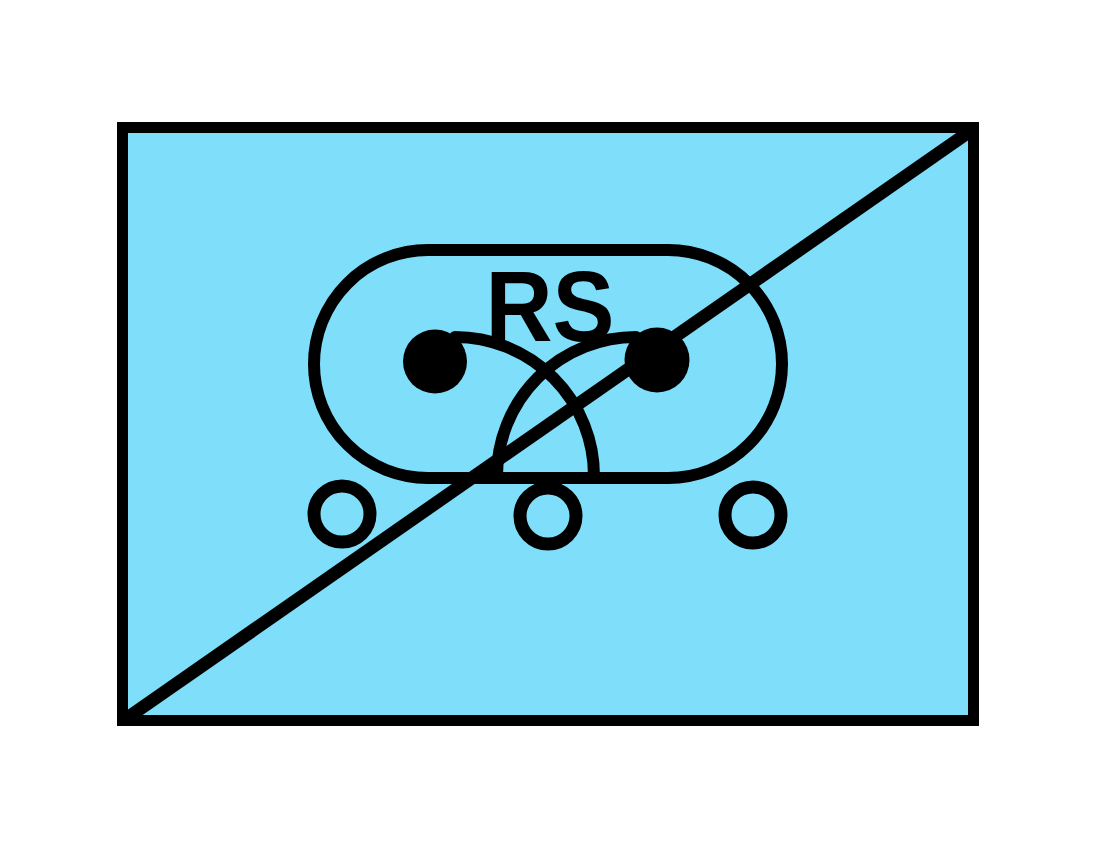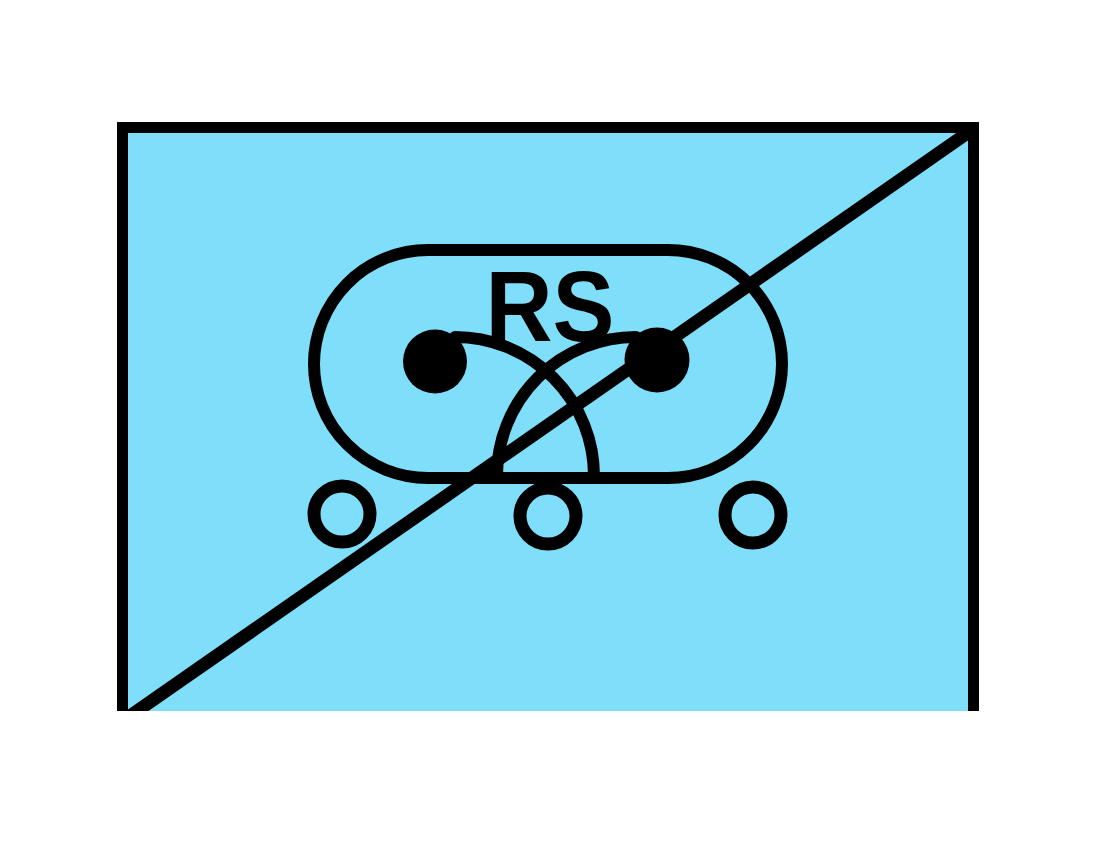--- a/index.html
+++ b/index.html
@@ -5,21 +5,21 @@
   html, body {
     margin: 0;
     padding: 0;
     width: 1097px;
     height: 849px;
     font-family: "Liberation Sans", sans-serif;
   }
   .page {
     position: relative;
     width: 1097px;
-    height: 711px;
+    height: 849px;
     overflow: hidden;
   }
   .page svg {
     display: block;
     width: 1097px;
     height: 849px;
   }
   .rs-label {
     font-family: "Liberation Sans", "DejaVu Sans", sans-serif;
     font-weight: 700;

